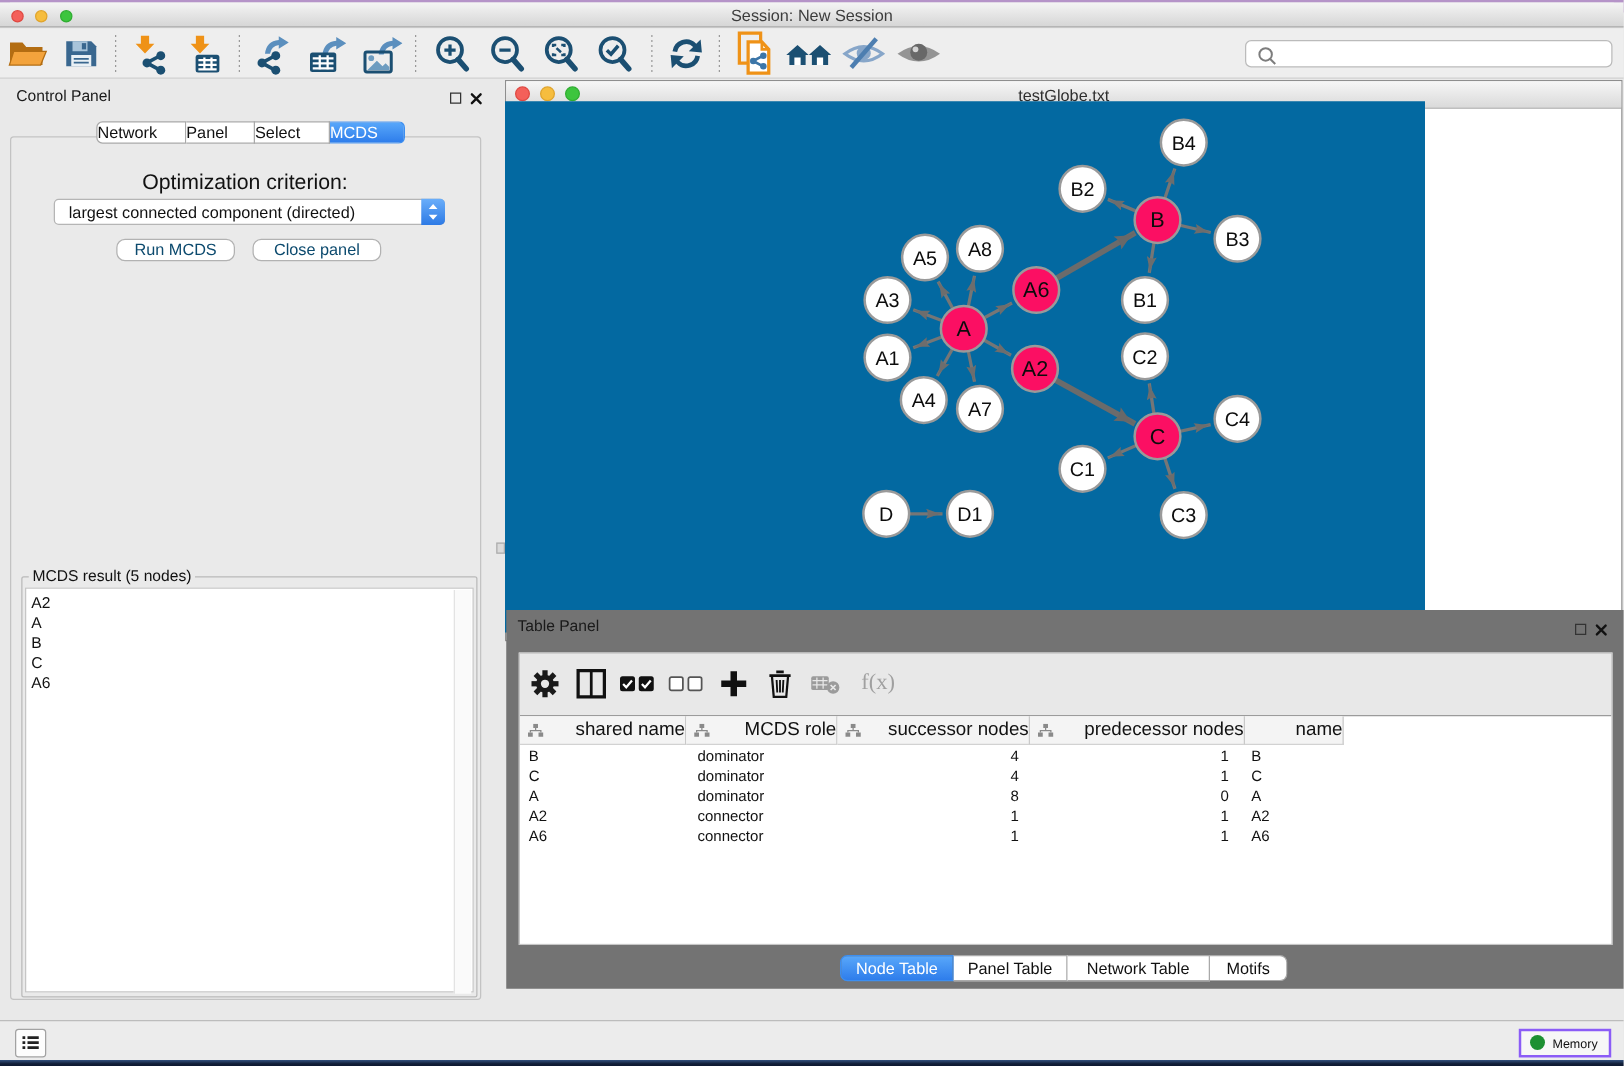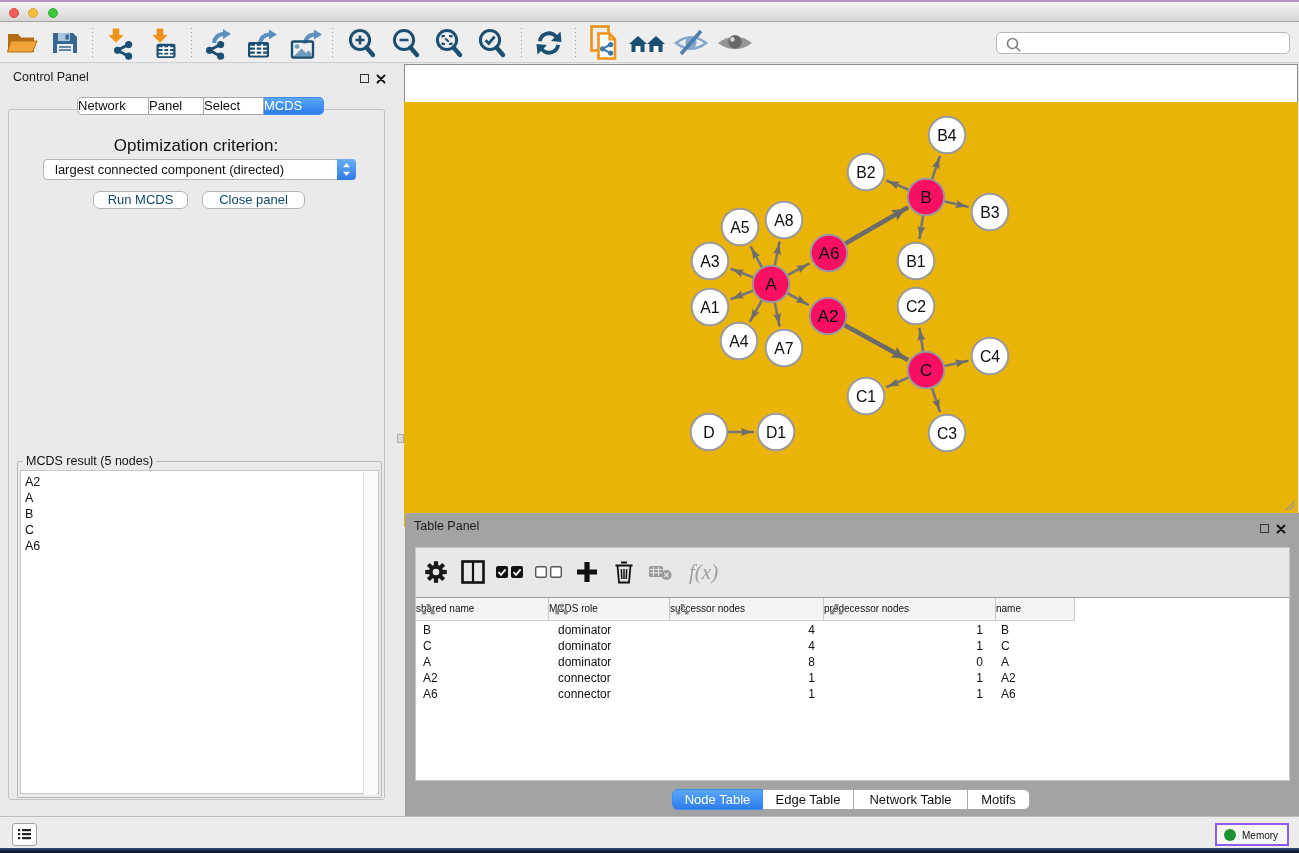--- a/index.html
+++ b/index.html
@@ -48,31 +48,31 @@
 #mcds-list .li{padding-left:4px;height:16px;line-height:16px}
 #mcds-sb{position:absolute;right:1px;top:1px;width:14px;height:323px;background:#fafafa;
  border-left:1px solid #e3e3e3}
 
 #netwin{position:absolute;left:404px;top:64px;width:894px;height:449px;
  border:1px solid #8e8e8e;background:#fff}
 #nettb{position:absolute;left:0;top:0;width:100%;height:22px;
  background:linear-gradient(#f6f6f6,#dadada);border-bottom:1px solid #ababab}
 #nettb .t{position:absolute;left:0;right:0;top:4px;text-align:center;font-size:13px;
  color:#2e2e2e}
-#netcv{position:absolute;left:-1px;top:37px;width:894px;height:425px;background:#eab308;overflow:hidden}
+#netcv{position:absolute;left:-1px;top:16px;width:736px;height:425px;background:#0369a1;overflow:hidden}
 
-#tpanel{position:absolute;left:405px;top:513px;width:894px;height:303px;
- background:#a3a3a3}
+#tpanel{position:absolute;left:405px;top:488px;width:894px;height:303px;
+ background:#737373}
 #tp-inner{position:absolute;left:10px;top:34px;width:875px;height:234px;
  background:#e8e8e8;border:1px solid #c6c6c6}
 #tp-table{position:absolute;left:0px;top:49px;width:873px;height:183px;background:#fff;
  border-top:1px solid #9b9b9b}
 .hcell{position:absolute;top:0px;height:23px;background:#f4f4f4;
- border-right:1px solid #c9c9c9;border-bottom:1px solid #d2d2d2;font-size:10px;
- color:#111;text-align:left;line-height:22px}
+ border-right:1px solid #c9c9c9;border-bottom:1px solid #d2d2d2;font-size:15px;
+ color:#111;text-align:right;line-height:22px}
 .trow{position:absolute;font-size:12px;color:#111;height:16px;line-height:16px}
 #tp-tabs{position:absolute;left:267px;top:276px;height:21px;display:flex;
  font-size:13px;color:#111}
 #tp-tabs .tab{background:#fff;border:1px solid #a9a9a9;border-left-width:0;
  line-height:19px;text-align:center}
 #tp-tabs .tab:first-child{border-left-width:1px;border-radius:6px 0 0 6px}
 #tp-tabs .tab:last-child{border-radius:0 6px 6px 0}
 #tp-tabs .sel{background:linear-gradient(#58a7fa,#2e7deb);border-color:#3c8ef0;color:#fff}
 
 #status{position:absolute;left:0;top:816px;width:100%;height:32px;background:#ececec;
@@ -85,20 +85,21 @@
  background:linear-gradient(#33517f,#111e38 60%,#0c1730)}
 svg{display:block}
 </style></head><body>
 <div id="topdesk"></div>
 <div class="corner" style="left:0;background:radial-gradient(circle at 100% 100%,rgba(0,0,0,0) 7px,#b593c8 7.5px)"></div>
 <div class="corner" style="right:0;background:radial-gradient(circle at 0% 100%,rgba(0,0,0,0) 7px,#b593c8 7.5px)"></div>
 <div id="titlebar">
     <div class="light" style="left:8.5px;top:6px;width:10px;height:10px;background:#f4605a;border:1px solid #df4942"></div>
 <div class="light" style="left:28.0px;top:6px;width:10px;height:10px;background:#f6bd3e;border:1px solid #e0a42c"></div>
 <div class="light" style="left:47.5px;top:6px;width:10px;height:10px;background:#3dc53e;border:1px solid #2fad31"></div>
+    <div class="t">Session: New Session</div>
   </div>
 <div id="toolbar">
     <div class="tsep" style="left:92px"></div>
 <div class="tsep" style="left:191px"></div>
 <div class="tsep" style="left:332px"></div>
 <div class="tsep" style="left:521px"></div>
 <div class="tsep" style="left:575px"></div>
 <svg class="ticon" style="left:5px;top:5px" width="34" height="30" viewBox="0 0 34 30">
       <path d="M3,6 L13,6 L16,9.5 L29,9.5 L29,24 L3,24 z" fill="#b36d12"></path>
       <path d="M6,13 L32,13 L27.5,24 L2.5,24 z" fill="#f3a33c" stroke="#b36d12" stroke-width="1"></path>
@@ -256,20 +257,26 @@
 <div id="mcds-list">
       <div class="li">A2</div>
       <div class="li">A</div>
       <div class="li">B</div>
       <div class="li">C</div>
       <div class="li">A6</div>
 <div id="mcds-sb"></div>
     </div>
   </div>
 <div id="netwin">
+    <div id="nettb">
+      <div class="light" style="left:7px;top:4px;width:12px;height:12px;background:#f4605a;border:1px solid #df4942"></div>
+<div class="light" style="left:27px;top:4px;width:12px;height:12px;background:#f6bd3e;border:1px solid #e0a42c"></div>
+<div class="light" style="left:47px;top:4px;width:12px;height:12px;background:#3dc53e;border:1px solid #2fad31"></div>
+      <div class="t">testGlobe.txt</div>
+    </div>
     <div id="netcv">
       <svg width="894" height="426" viewBox="0 0 894 426" style="position:absolute;left:0;top:0">
 <defs>
           <marker id="ath" markerWidth="14" markerHeight="9" refX="13.4" refY="4.5" orient="auto" markerUnits="userSpaceOnUse">
             <path d="M0.3,0.5 L8,3.3 L13.5,4.5 L8,5.7 L0.3,8.5 Q3,4.5 0.3,0.5 z" fill="#6d6d6d"></path>
           </marker>
           <marker id="atk" markerWidth="18" markerHeight="14" refX="16.8" refY="6.8" orient="auto" markerUnits="userSpaceOnUse">
             <path d="M0.4,0.7 L10,5.3 L17,6.8 L10,8.3 L0.4,12.9 Q3.8,6.8 0.4,0.7 z" fill="#686868"></path>
           </marker>
         </defs>
@@ -396,21 +403,21 @@
         </g>
       </svg>
 <svg class="abs" style="left:232px;top:15px" width="26" height="18" viewBox="0 0 26 18">
         <g fill="#9b9b9b">
           <rect x="1" y="3" width="14" height="11" rx="1.5"></rect>
           <path d="M2,6.5 H14 M2,9.8 H14 M5.5,4 V13 M10.5,4 V13" stroke="#e8e8e8" stroke-width="1"></path>
           <circle cx="18.5" cy="12" r="5"></circle>
           <path d="M16.5,10 l4,4 m0,-4 l-4,4" stroke="#e8e8e8" stroke-width="1.4"></path>
         </g>
       </svg>
-<div class="abs" style="left:273px;top:12px;width:40px;font-family:'Liberation Serif',serif;font-style:italic;font-size:21px;color:#a0a0a0">f(x)</div>
+<div class="abs" style="left:273px;top:12px;width:40px;font-family:'Liberation Serif',serif;font-size:18px;color:#a0a0a0">f(x)</div>
 <div id="tp-table">
 <div class="hcell" style="left:0px;width:133px"><svg class="abs" style="left:6px;top:6px" width="13" height="11" viewBox="0 0 13 11">
             <g fill="#8a8a8a">
               <rect x="4.6" y="0" width="3.8" height="3.4"></rect>
               <rect x="0.4" y="7" width="3.8" height="3.4"></rect>
               <rect x="8.8" y="7" width="3.8" height="3.4"></rect>
               <path d="M6.5,3.4 V5.4 M2.3,7 V5.4 H10.7 V7" stroke="#8a8a8a" stroke-width="1" fill="none"></path>
             </g>
           </svg>shared name</div>
 <div class="hcell" style="left:133px;width:121px"><svg class="abs" style="left:6px;top:6px" width="13" height="11" viewBox="0 0 13 11">
@@ -460,21 +467,21 @@
 <div class="trow" style="left:585px;top:72px">A2</div>
 <div class="trow" style="left:7px;top:88px">A6</div>
 <div class="trow" style="left:142px;top:88px">connector</div>
 <div class="trow" style="left:330px;top:88px;width:69px;text-align:right">1</div>
 <div class="trow" style="left:500px;top:88px;width:67px;text-align:right">1</div>
 <div class="trow" style="left:585px;top:88px">A6</div>
 </div>
     </div>
 <div id="tp-tabs">
       <div class="tab sel" style="width:91px">Node Table</div>
-      <div class="tab" style="width:91px">Edge Table</div>
+      <div class="tab" style="width:91px">Panel Table</div>
       <div class="tab" style="width:114px">Network Table</div>
       <div class="tab" style="width:62px">Motifs</div>
     </div>
   </div>
 <div id="status">
 <div id="listbtn">
       <svg width="23" height="21" viewBox="0 0 23 21">
 <g fill="#222">
           <rect x="5" y="5" width="2.2" height="2.2"></rect>
           <rect x="9" y="5" width="9" height="2.2"></rect>

